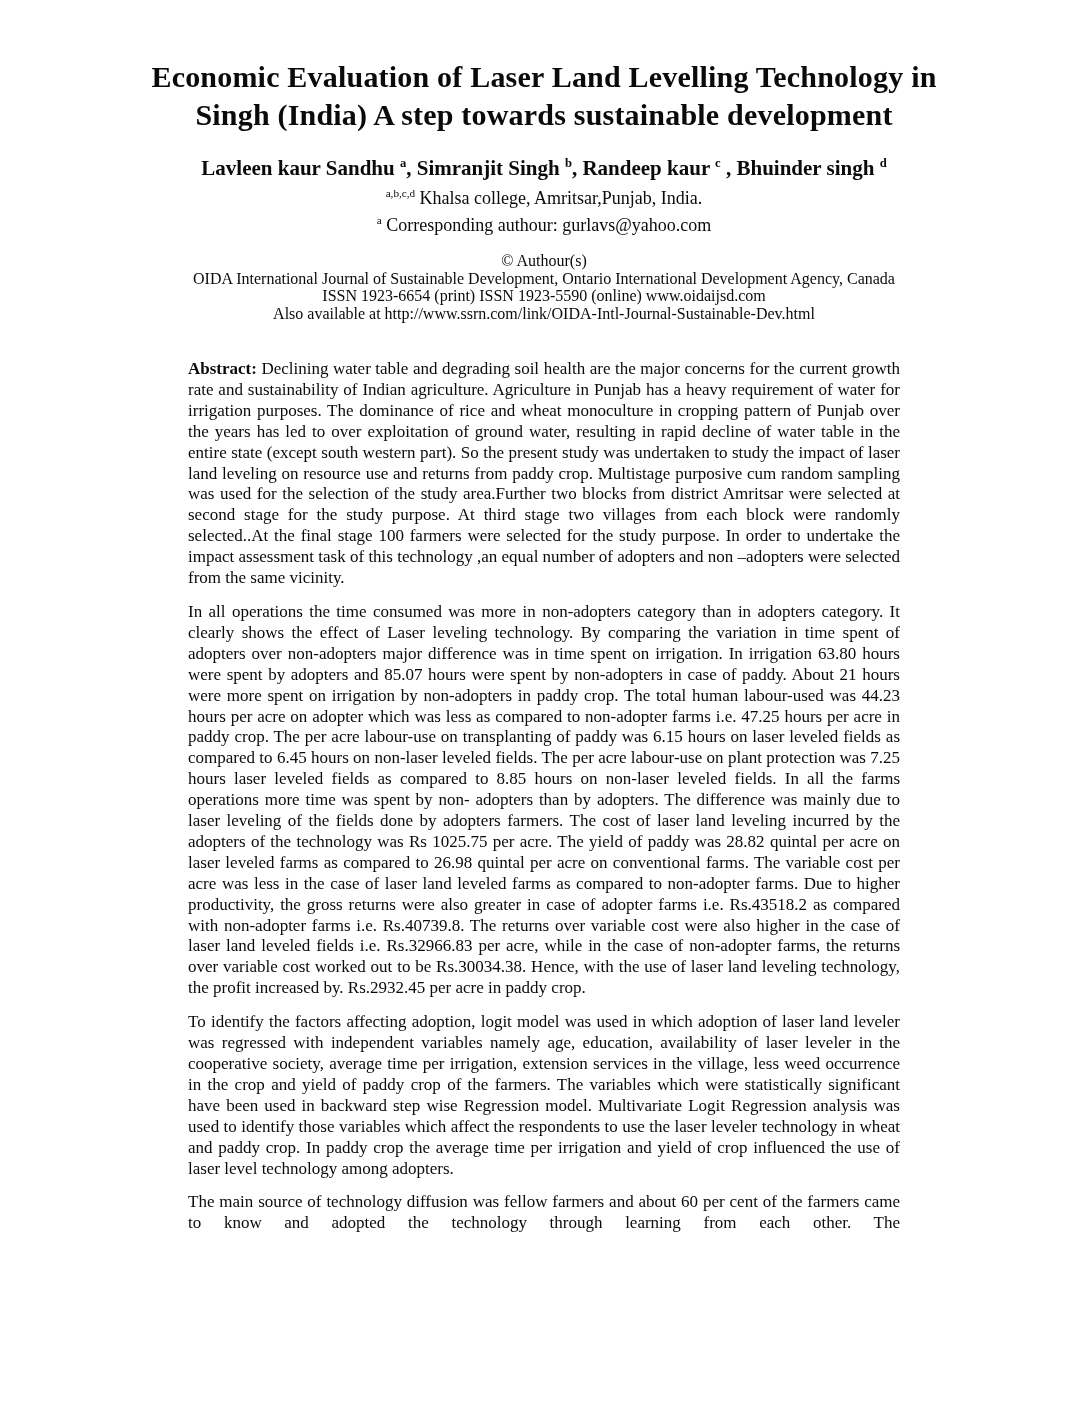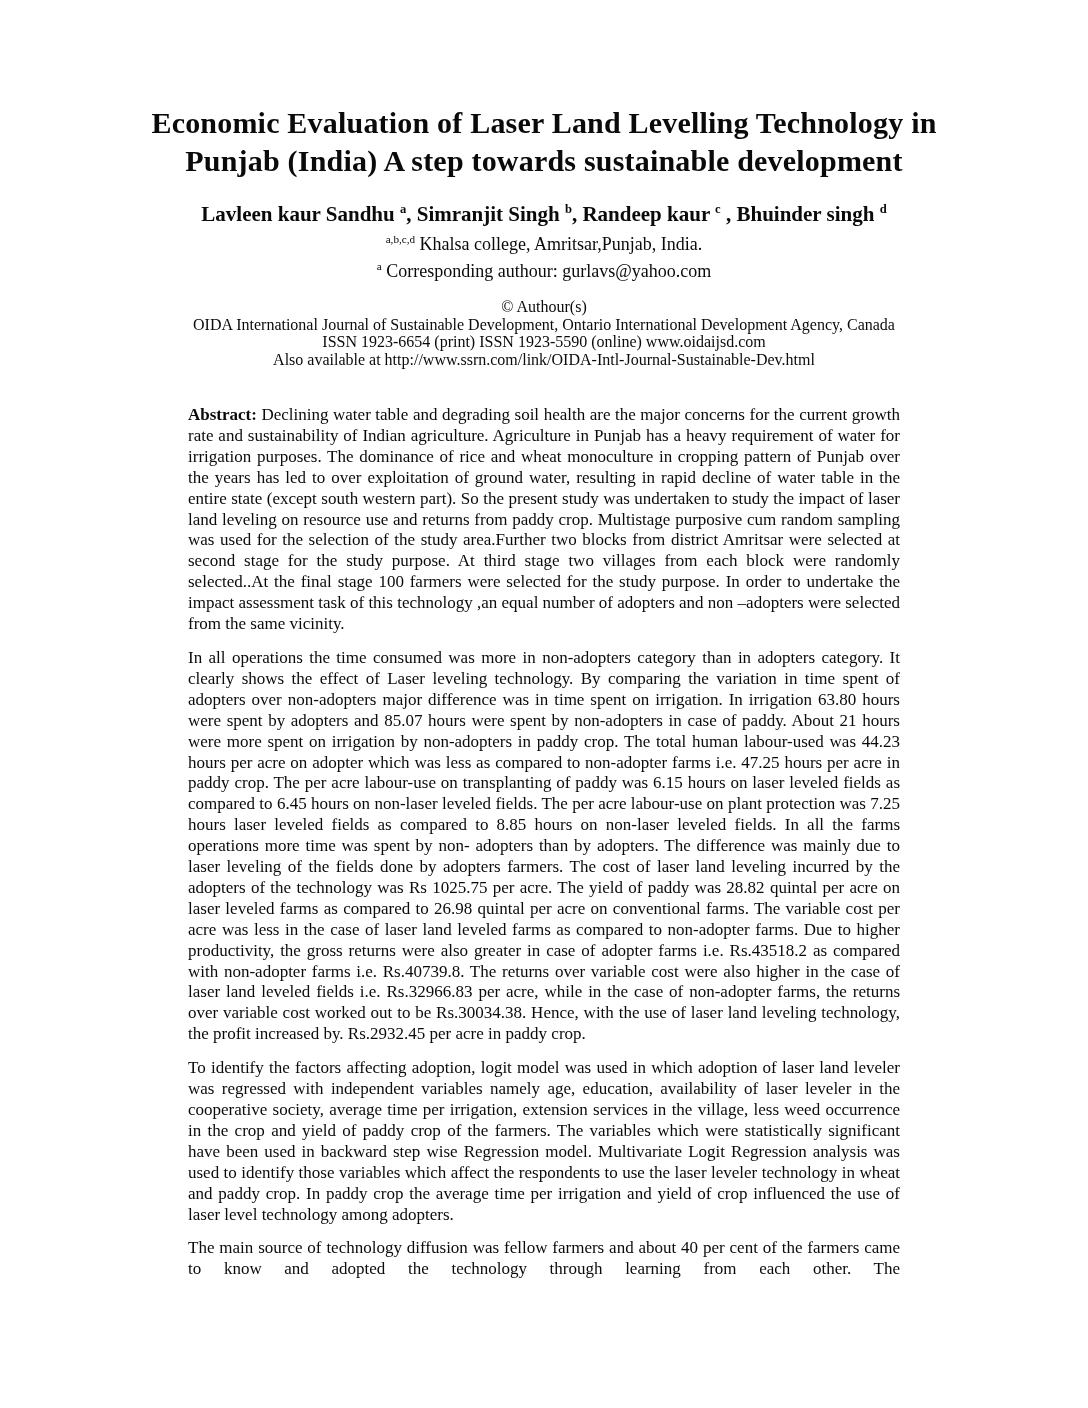--- a/index.html
+++ b/index.html
@@ -8,21 +8,21 @@
     background: #ffffff;
   }
   .page {
     position: relative;
     width: 1088px;
     height: 1408px;
     background: #ffffff;
     color: #0a0a0a;
     font-family: "Liberation Serif", "DejaVu Serif", serif;
     box-sizing: border-box;
-    padding-top: 104px;
+    padding-top: 58px;
     overflow: hidden;
   }
   .head {
     width: 930px;
     margin: 0 auto;
     text-align: center;
   }
   .title {
     margin: 0;
     font-size: 30px;
@@ -69,21 +69,21 @@
 </style>
 </head>
 <body>
 
 <div class="page">
 
   <div class="head">
 
     <h1 class="title">
       <span class="title-line">Economic Evaluation of Laser Land Levelling Technology in</span>
-      <span class="title-line">Punjab (India) A step towards sustainable development</span>
+      <span class="title-line">Singh (India) A step towards sustainable development</span>
     </h1>
 
     <p class="authors"><span>Lavleen kaur Sandhu </span><sup>a</sup><span>, Simranjit Singh </span><sup>b</sup><span>, Randeep kaur </span><sup>c</sup><span> , Bhuinder singh </span><sup>d</sup></p>
 
     <p class="affil"><sup>a,b,c,d</sup><span> Khalsa college, Amritsar,Punjab, India.</span></p>
 
     <p class="affil"><sup>a</sup><span> Corresponding authour: gurlavs@yahoo.com</span></p>
 
     <p class="imprint">
       <span class="imprint-line">© Authour(s)</span>
@@ -95,17 +95,17 @@
   </div>
 
   <div class="content">
 
     <p><span class="abstract-label">Abstract:</span><span> Declining water table and degrading soil health are the major concerns for the current growth rate and sustainability of Indian agriculture. Agriculture in Punjab has a heavy requirement of water for irrigation purposes. The dominance of rice and wheat monoculture in cropping pattern of Punjab over the years has led to over exploitation of ground water, resulting in rapid decline of water table in the entire state (except south western part). So the present study was undertaken to study the impact of laser land leveling on resource use and returns from paddy crop. Multistage purposive cum random sampling was used for the selection of the study area.Further two blocks from district Amritsar were selected at second stage for the study purpose. At third stage two villages from each block were randomly selected..At the final stage 100 farmers were selected for the study purpose. In order to undertake the impact assessment task of this technology ,an equal number of adopters and non –adopters were selected from the same vicinity.</span></p>
 
     <p>In all operations the time consumed was more in non-adopters category than in adopters category. It clearly shows the effect of Laser leveling technology. By comparing the variation in time spent of adopters over non-adopters major difference was in time spent on irrigation. In irrigation 63.80 hours were spent by adopters and 85.07 hours were spent by non-adopters in case of paddy. About 21 hours were more spent on irrigation by non-adopters in paddy crop. The total human labour-used was 44.23 hours per acre on adopter which was less as compared to non-adopter farms i.e. 47.25 hours per acre in paddy crop. The per acre labour-use on transplanting of paddy was 6.15 hours on laser leveled fields as compared to 6.45 hours on non-laser leveled fields. The per acre labour-use on plant protection was 7.25 hours laser leveled fields as compared to 8.85 hours on non-laser leveled fields. In all the farms operations more time was spent by non- adopters than by adopters. The difference was mainly due to laser leveling of the fields done by adopters farmers. The cost of laser land leveling incurred by the adopters of the technology was Rs 1025.75 per acre. The yield of paddy was 28.82 quintal per acre on laser leveled farms as compared to 26.98 quintal per acre on conventional farms. The variable cost per acre was less in the case of laser land leveled farms as compared to non-adopter farms. Due to higher productivity, the gross returns were also greater in case of adopter farms i.e. Rs.43518.2 as compared with non-adopter farms i.e. Rs.40739.8. The returns over variable cost were also higher in the case of laser land leveled fields i.e. Rs.32966.83 per acre, while in the case of non-adopter farms, the returns over variable cost worked out to be Rs.30034.38. Hence, with the use of laser land leveling technology, the profit increased by. Rs.2932.45 per acre in paddy crop.</p>
 
     <p>To identify the factors affecting adoption, logit model was used in which adoption of laser land leveler was regressed with independent variables namely age, education, availability of laser leveler in the cooperative society, average time per irrigation, extension services in the village, less weed occurrence in the crop and yield of paddy crop of the farmers. The variables which were statistically significant have been used in backward step wise Regression model. Multivariate Logit Regression analysis was used to identify those variables which affect the respondents to use the laser leveler technology in wheat and paddy crop. In paddy crop the average time per irrigation and yield of crop influenced the use of laser level technology among adopters.</p>
 
-    <p class="justify-last">The main source of technology diffusion was fellow farmers and about 40 per cent of the farmers came to know and adopted the technology through learning from each other. The</p>
+    <p class="justify-last">The main source of technology diffusion was fellow farmers and about 60 per cent of the farmers came to know and adopted the technology through learning from each other. The</p>
 
   </div>
 
 </div>
 
 </body></html>

